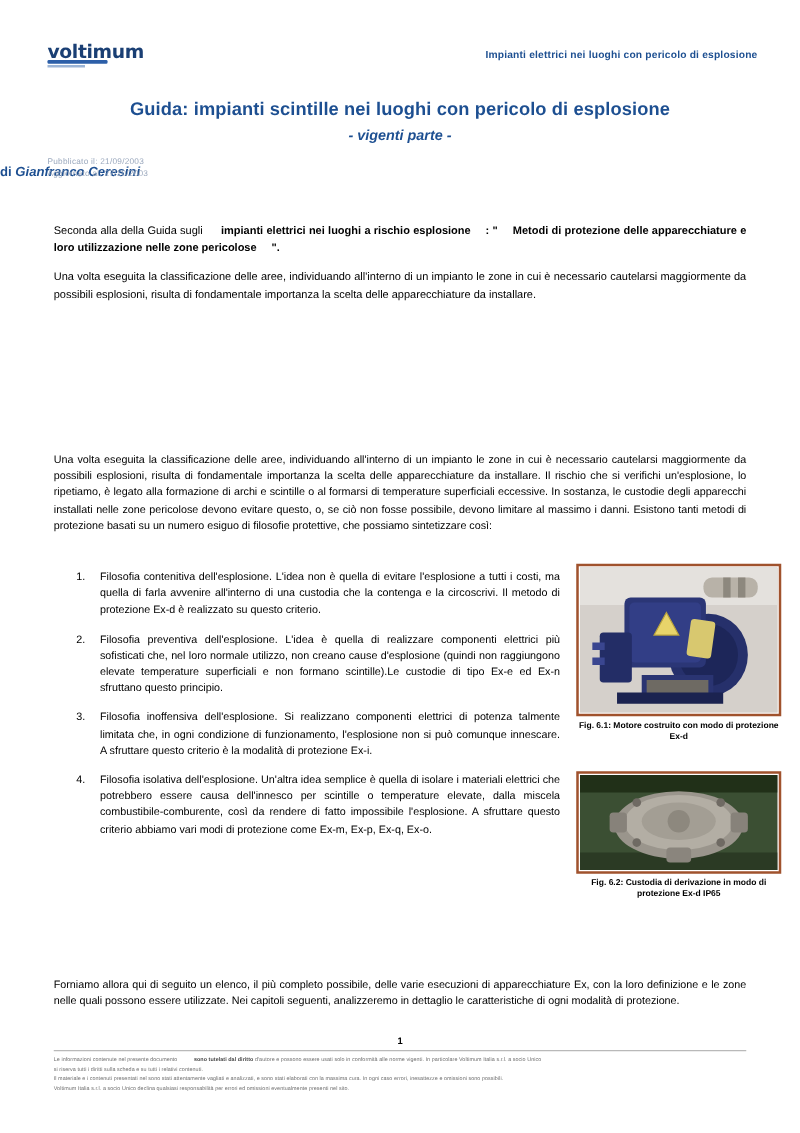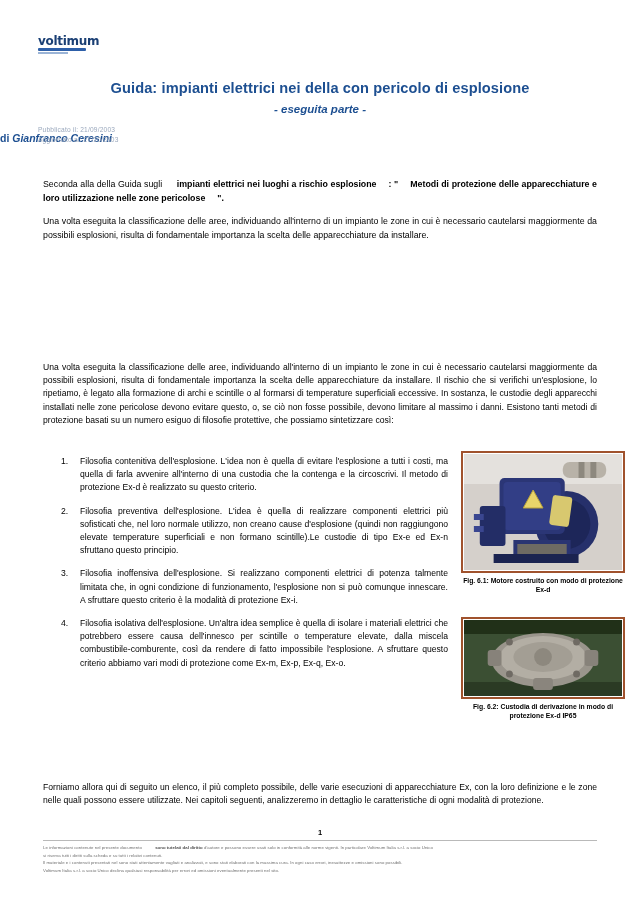--- a/index.html
+++ b/index.html
@@ -28,21 +28,21 @@
     height: 42px;
   }
   .logo {
     position: absolute;
     left: 38px; top: 6px;
     width: 62px;
     height: 22px;
   }
   .logo-text {
     font-family: "DejaVu Sans", sans-serif;
-    font-size: 12px;
+    font-size: 15px;
     font-weight: bold;
     letter-spacing: -0.3px;
     color: #1a3f74;
     line-height: 11px;
   }
   .logo-bar {
     width: 48px;
     height: 3px;
     background: #2d5fa8;
     margin-top: 1px;
@@ -225,25 +225,26 @@
 
 <div class="page">
 
   <div class="header">
     <div class="logo">
       <div class="logo-text">voltimum</div>
       <div class="logo-bar"></div>
       <div class="logo-bar2"></div>
     </div>
     <div class="header-right">
+      <div>Impianti elettrici nei luoghi con pericolo di esplosione</div>
     </div>
   </div>
 
-  <div class="doc-title">Guida: impianti elettrici nei della con pericolo di esplosione</div>
-  <div class="doc-subtitle">- eseguita parte -</div>
+  <div class="doc-title">Guida: impianti scintille nei luoghi con pericolo di esplosione</div>
+  <div class="doc-subtitle">- vigenti parte -</div>
   <div class="doc-author"><span>di </span><i>Gianfranco Ceresini</i></div>
 
   <div class="pubdates">
     <div>Pubblicato il: 21/09/2003</div>
     <div>Aggiornato al: 27/10/2003</div>
   </div>
 
   <div class="body-col" style="top:178px;">
     <p class="just lead"><span>Seconda alla della Guida sugli </span><span class="b">impianti elettrici nei luoghi a rischio esplosione</span><span class="b">: "</span><span class="b">Metodi di protezione delle apparecchiature e loro utilizzazione nelle zone pericolose</span><span class="b">".</span></p>
     <p class="just lead">Una volta eseguita la classificazione delle aree, individuando all'interno di un impianto le zone in cui è necessario cautelarsi maggiormente da possibili esplosioni, risulta di fondamentale importanza la scelta delle apparecchiature da installare.</p>

